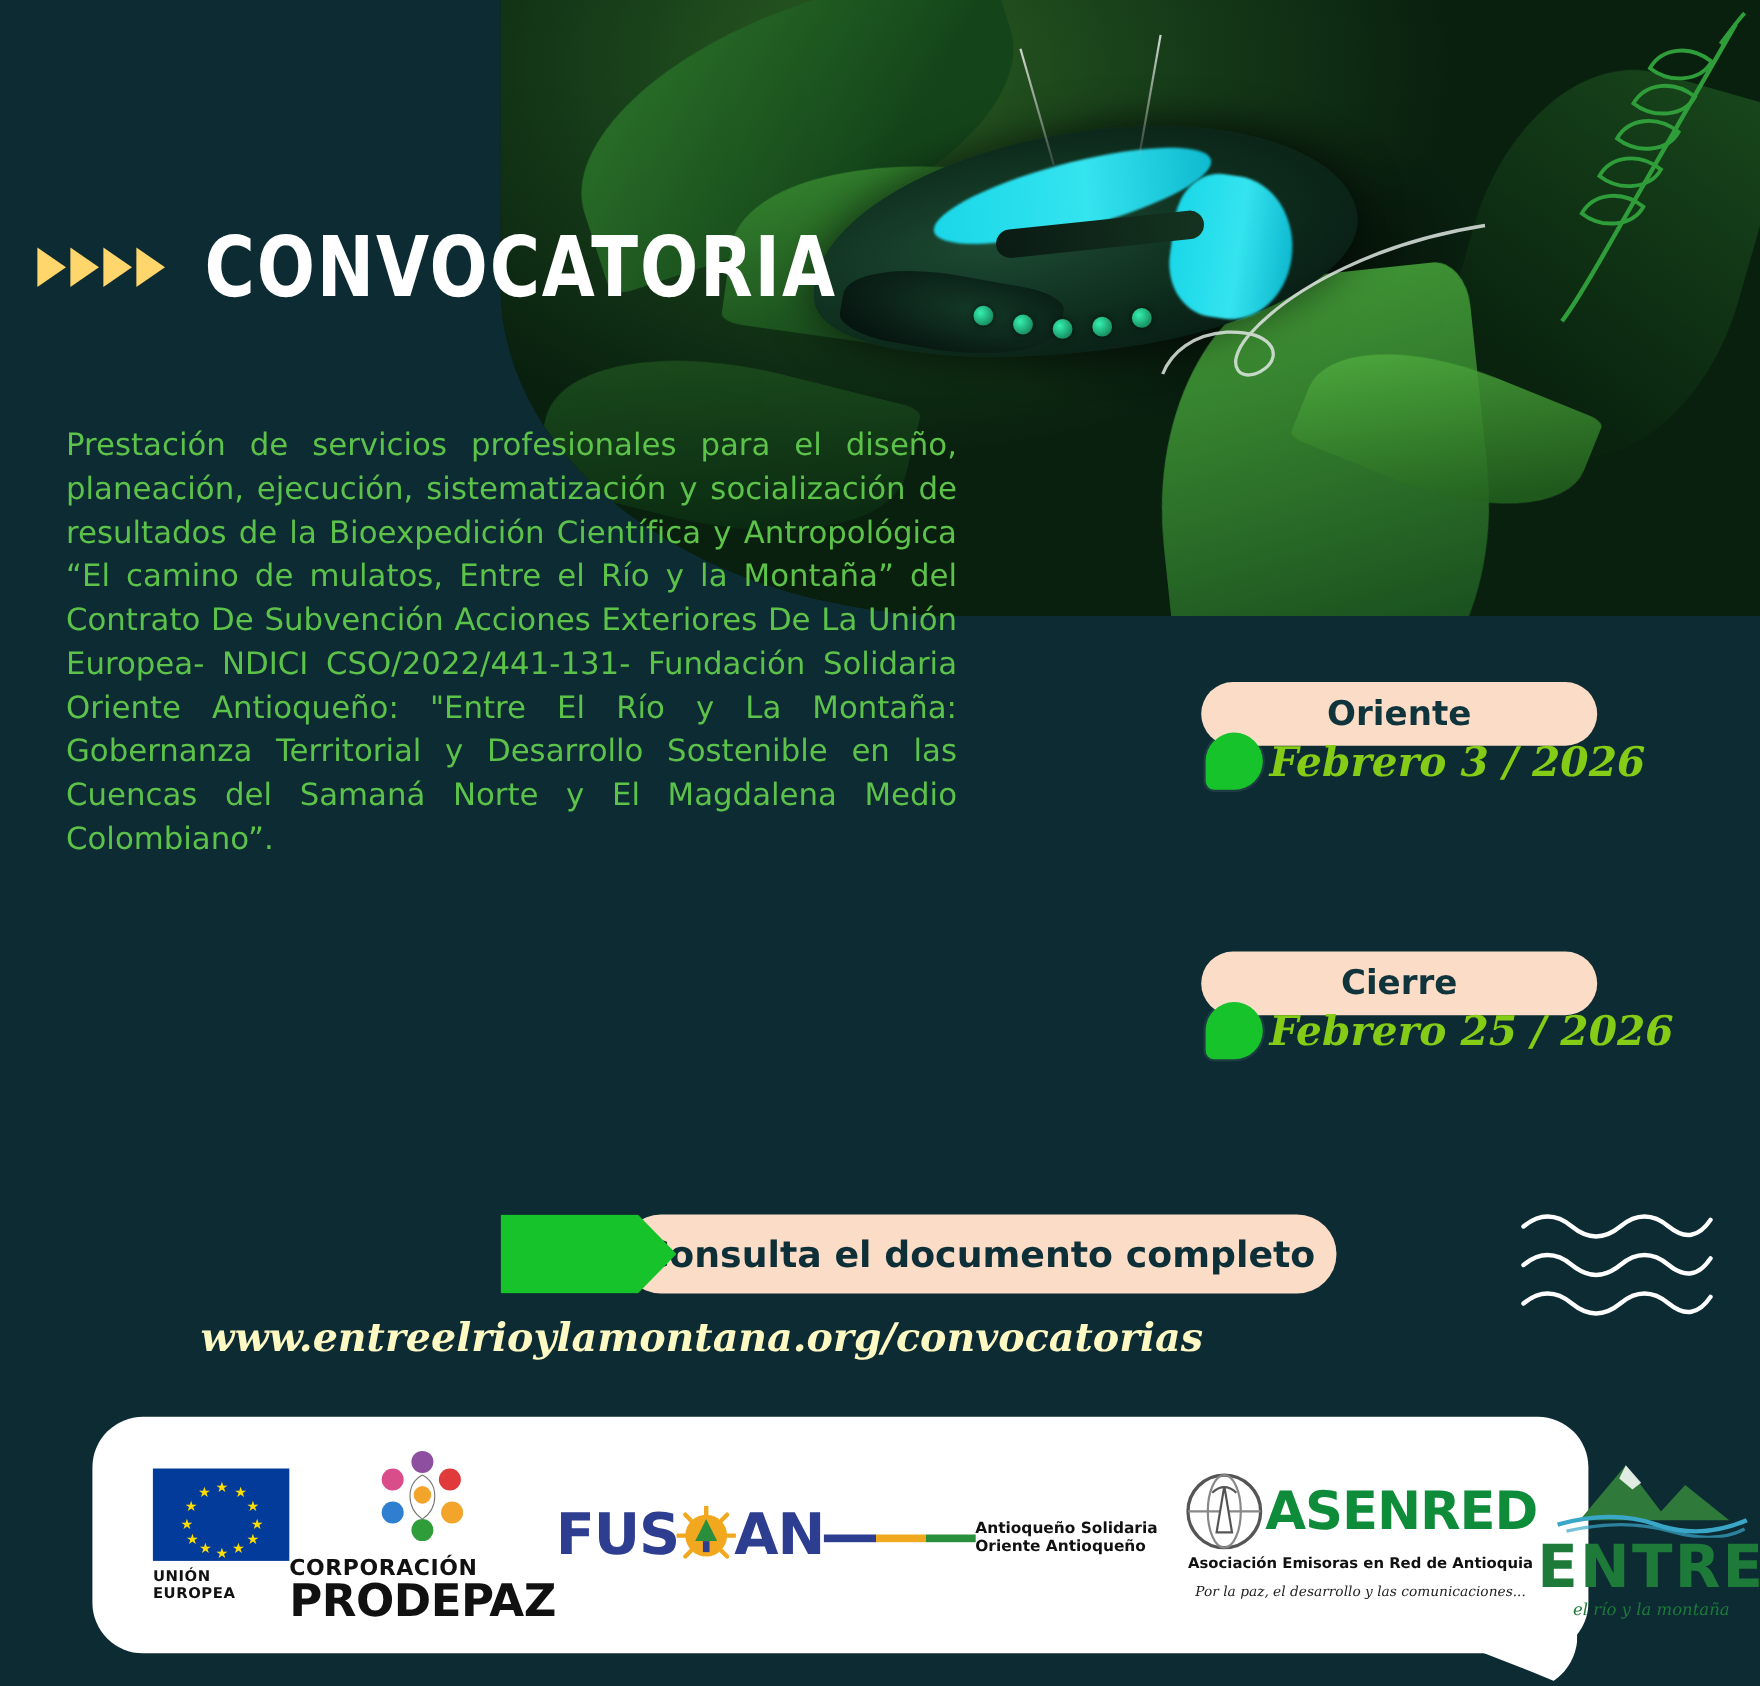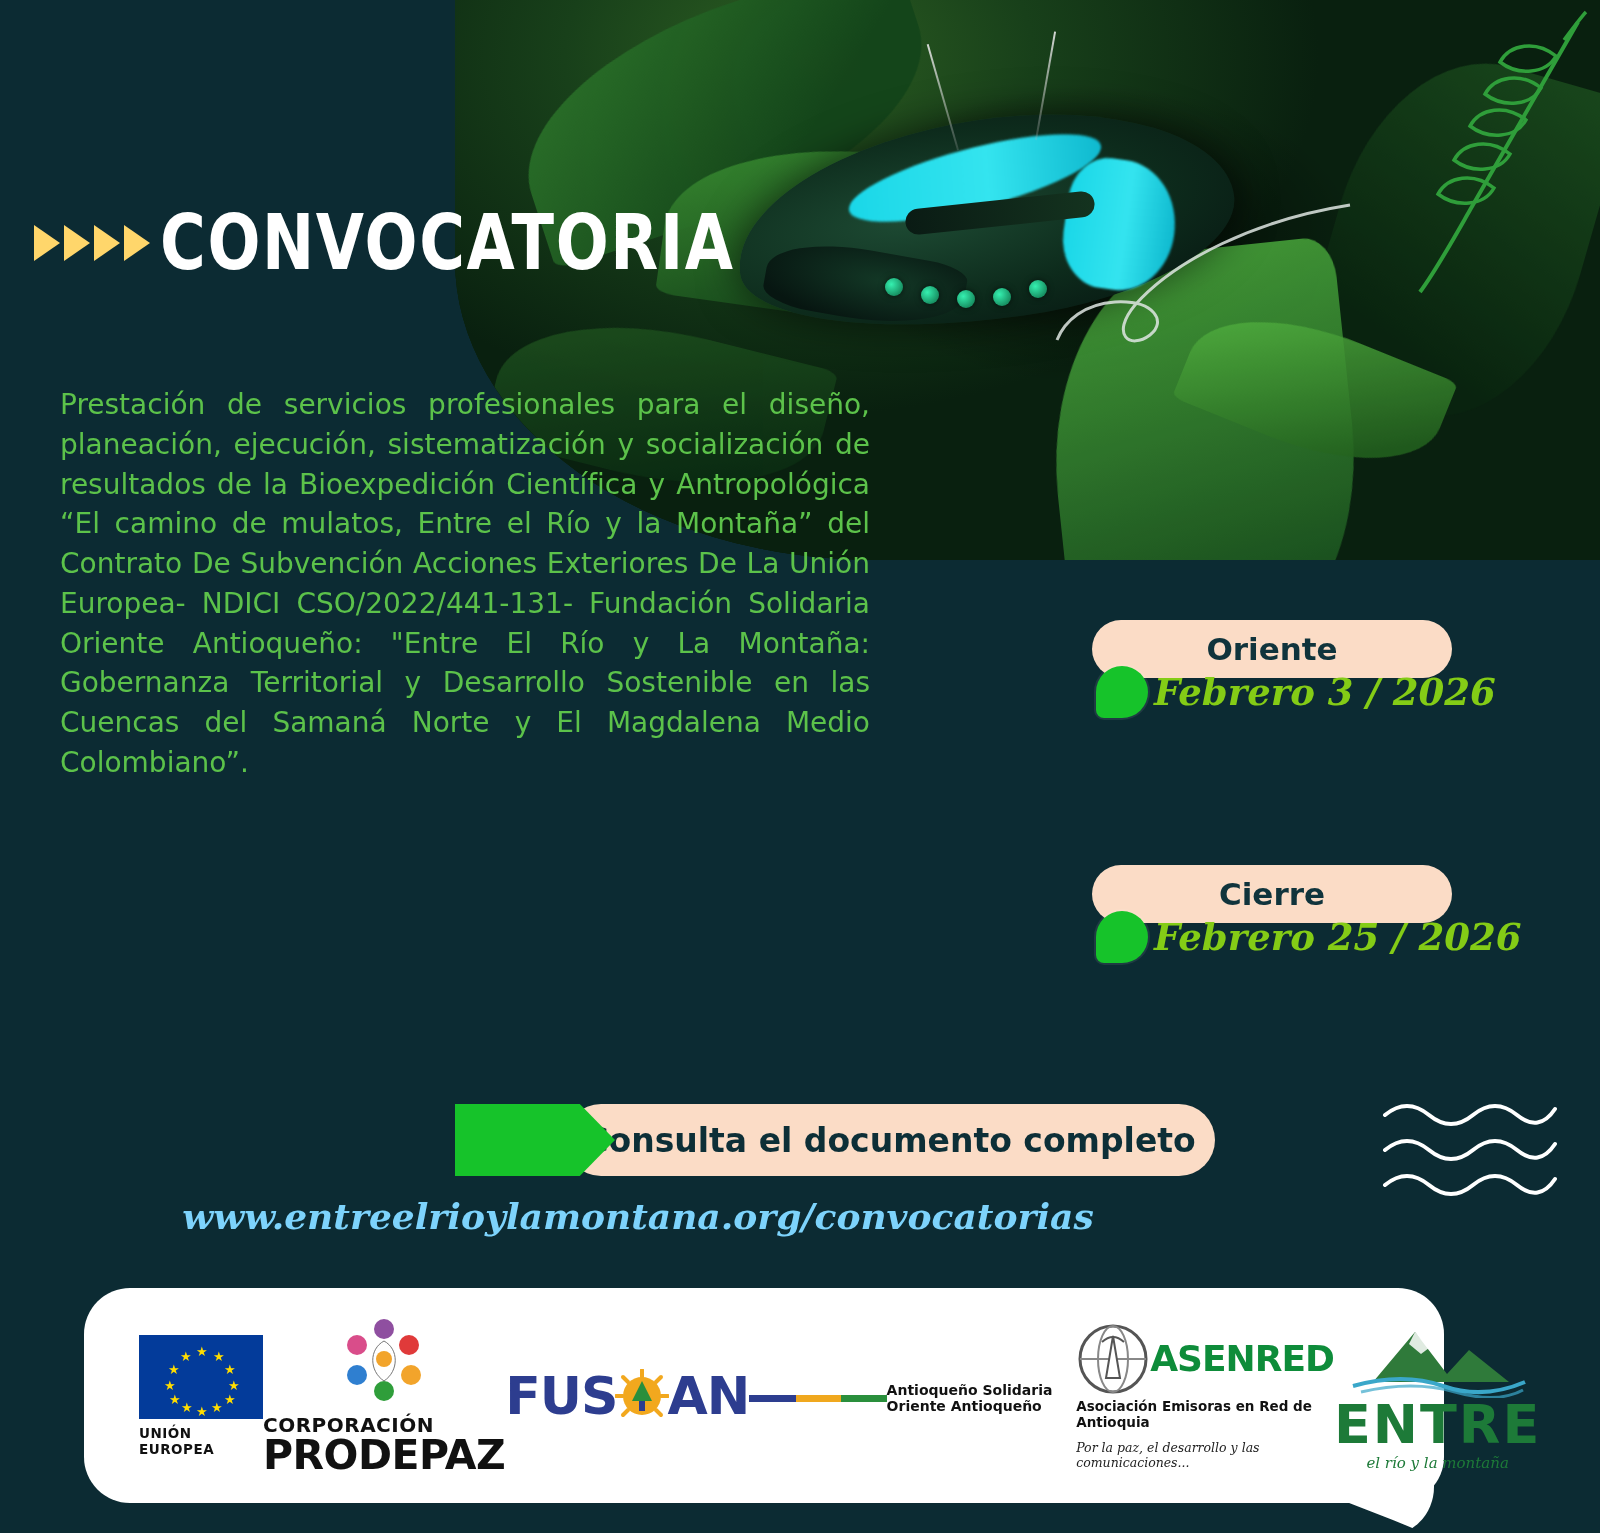--- a/index.html
+++ b/index.html
@@ -185,21 +185,21 @@
     height: 110px;
   }
 
   
   .header {
     position: absolute;
     left: 0;
     top: 205px;
     display: flex;
     align-items: center;
-    gap: 10px;
+    gap: 36px;
     padding-left: 34px;
   }
   .arrows {
     display: flex;
     gap: 4px;
     align-items: center;
   }
   .arrow {
     width: 0; height: 0;
     border-top: 18px solid transparent;
@@ -310,21 +310,21 @@
     height: 72px;
     background: #16c32a;
     clip-path: polygon(0 0, 78% 0, 100% 50%, 78% 100%, 0 100%);
   }
   .cta-url {
     position: absolute;
     left: 0;
     top: 1195px;
     width: 1600px;
     text-align: center;
-    color: #7dd3fc;
+    color: #fef9c3;
     font-family: "DejaVu Serif", serif;
     font-style: italic;
     font-weight: bold;
     font-size: 36px;
   }
   .cta-url-inner { display: inline-block; transform: translateX(-162px); }
 
   
   .logo-bar {
     position: absolute;
@@ -419,21 +419,21 @@
     margin-top: 4px;
     font-size: 14px; font-weight: bold; color: #111;
     font-family: "DejaVu Sans", sans-serif;
   }
 
   
   .asenred { display: flex; flex-direction: column; align-items: center; }
   .asenred-main { display: flex; align-items: center; }
   .asenred-globe { width: 74px; height: 74px; position: relative; }
   .asenred-word {
-    font-size: 36px; font-weight: bold;
+    font-size: 48px; font-weight: bold;
     font-family: "DejaVu Sans", sans-serif;
     letter-spacing: -1px;
     color: #0e8c3a;
     position: relative;
   }
   .asenred-sub {
     font-size: 13.5px; font-weight: bold; color: #111;
     font-family: "DejaVu Sans", sans-serif; margin-top: 2px;
   }
   .asenred-tag {

